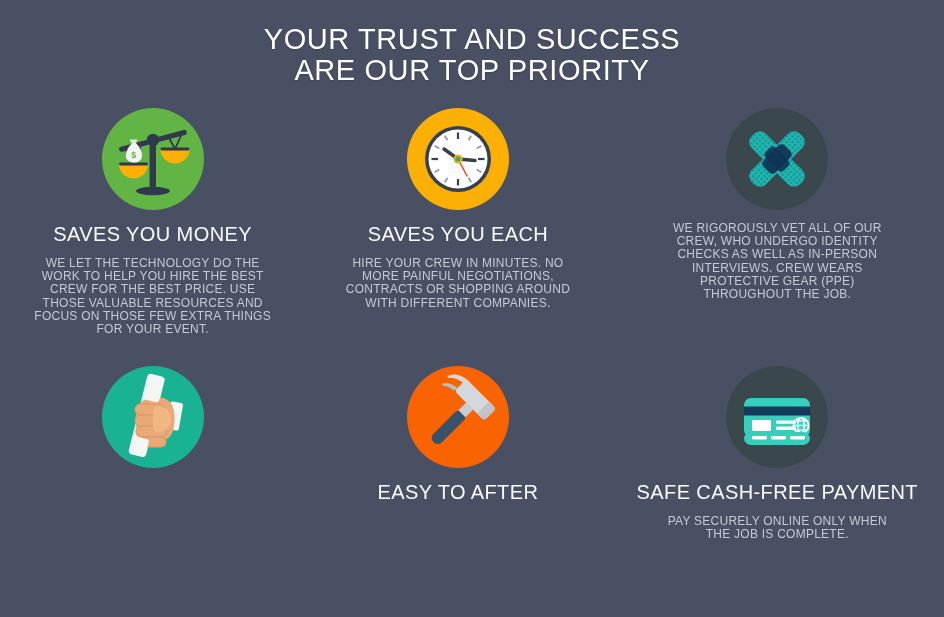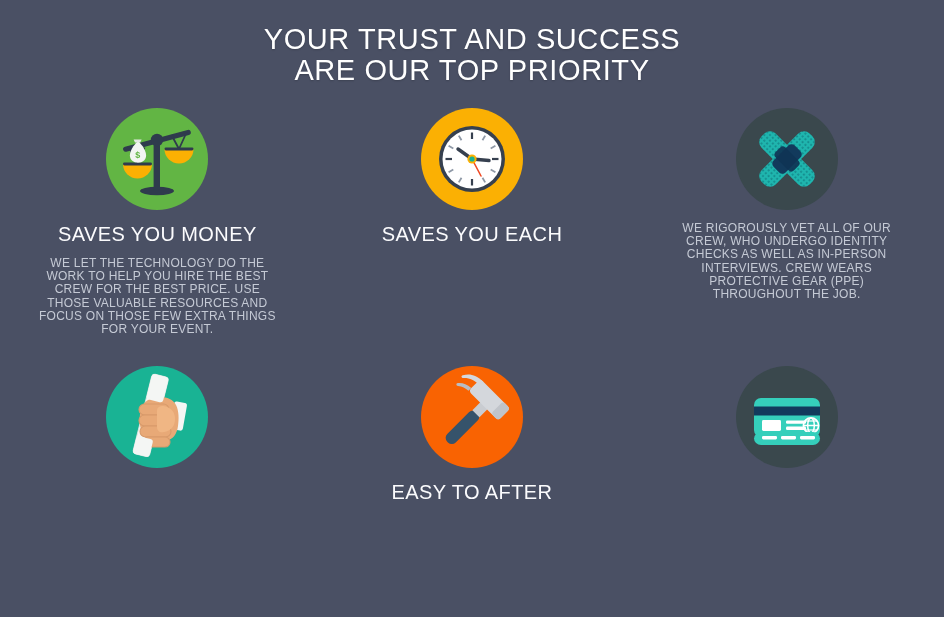--- a/index.html
+++ b/index.html
@@ -158,20 +158,21 @@
 
             <line x1="51" y1="51" x2="68" y2="52.5" stroke="#36404f" stroke-width="3.4" stroke-linecap="round"></line>
 
             <line x1="51" y1="51" x2="60" y2="68" stroke="#f04a24" stroke-width="1.6" stroke-linecap="round"></line>
             <circle cx="51" cy="51" r="4.6" fill="#fbb003"></circle>
             <circle cx="51" cy="51" r="2.6" fill="#19b394"></circle>
           </svg>
         </span>
       </div>
       <div class="card-heading">SAVES YOU EACH</div>
+      <div class="card-body">HIRE YOUR CREW IN MINUTES. NO MORE PAINFUL NEGOTIATIONS, CONTRACTS OR SHOPPING AROUND WITH DIFFERENT COMPANIES.</div>
     </div>
 
     <div class="card">
       <div class="icon-circle c-slate">
         <span class="ic">
           <svg viewBox="0 0 102 102">
             <defs>
               <pattern id="dots" width="4" height="4" patternUnits="userSpaceOnUse">
                 <rect width="4" height="4" fill="#1fb5ae"></rect>
                 <circle cx="2" cy="2" r="0.85" fill="#0d6f76"></circle>
@@ -268,16 +269,18 @@
             <rect x="26" y="71.5" width="15" height="3.2" rx="1.2" fill="#ffffff"></rect>
             <rect x="45" y="71.5" width="15" height="3.2" rx="1.2" fill="#ffffff"></rect>
             <rect x="64" y="71.5" width="15" height="3.2" rx="1.2" fill="#ffffff"></rect>
             <rect x="18" y="66" width="66" height="13" rx="7" fill="#35cfbb"></rect>
             <rect x="26" y="70" width="15" height="3.4" rx="1.3" fill="#ffffff"></rect>
             <rect x="45" y="70" width="15" height="3.4" rx="1.3" fill="#ffffff"></rect>
             <rect x="64" y="70" width="15" height="3.4" rx="1.3" fill="#ffffff"></rect>
           </svg>
         </span>
       </div>
+      <div class="card-heading">SAFE CASH-FREE PAYMENT</div>
+      <div class="card-body">PAY SECURELY ONLINE ONLY WHEN THE JOB IS COMPLETE.</div>
     </div>
 
   </div>
 </div>
 
 </body></html>

